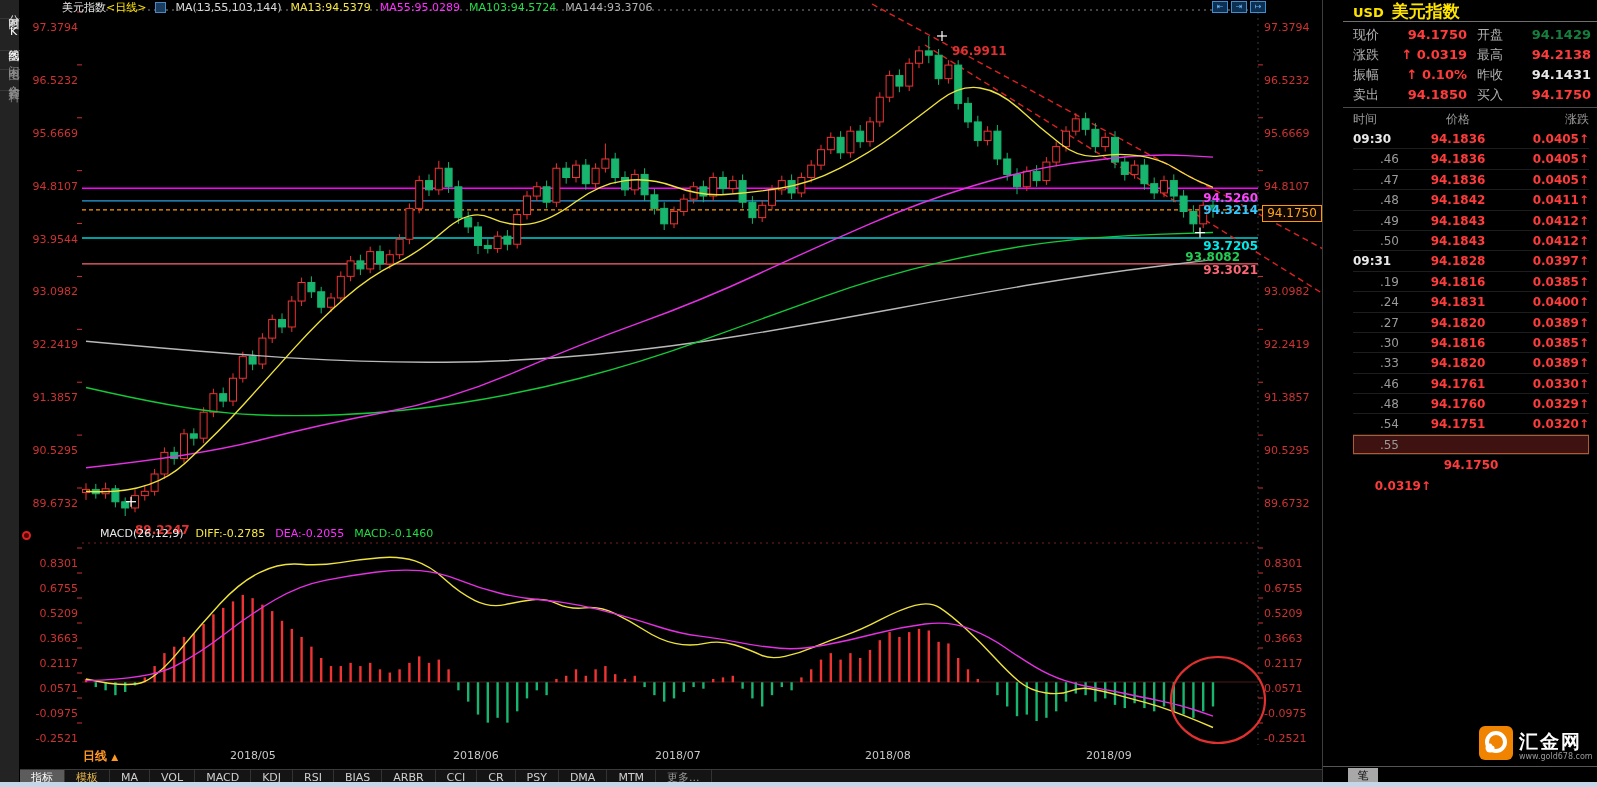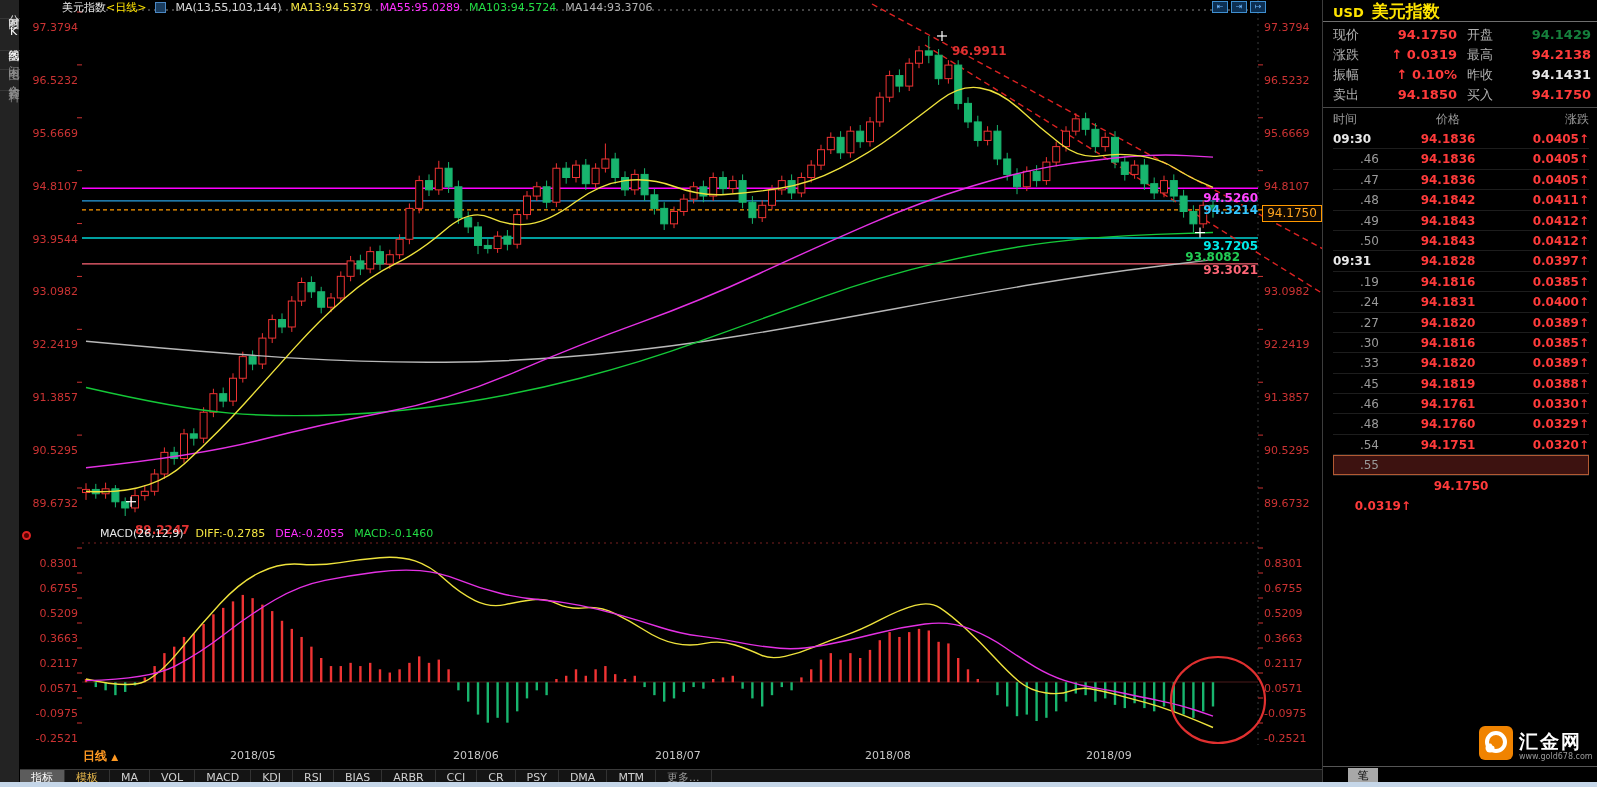--- a/index.html
+++ b/index.html
@@ -41,21 +41,21 @@
   #period-label { position:absolute; left:63px; top:1px; color:#ff9922; font-size:12px; font-weight:bold; cursor:pointer; }
   .month-label { position:absolute; top:2px; color:#c8c8c8; font-size:11px; }
 
   #toolbar { position:absolute; left:0; top:769px; width:100%; height:17px; background:#141414; border-top:1px solid #3a3a3a; display:flex; z-index:6; }
   .tb-item { font-size:11px; line-height:16px; padding:0 11px; color:#cfcfcf; border-right:1px solid #333; cursor:pointer; white-space:nowrap; }
   .tb-selected { background:#5c5c5c; color:#fff; }
   .tb-accent { color:#e8b84c; }
   .tb-dim { color:#9a9a9a; }
 
   
-  #right-panel { position:absolute; left:1322px; top:0; width:275px; height:787px; background:#000; border-left:1px solid #3c3c3c; z-index:5; }
+  #right-panel { position:absolute; left:1322px; top:0; width:275px; height:787px; background:#000; border-left:1px solid #3c3c3c; z-index:5;padding-left:20px; }
   #rp-title { height:22px; border-bottom:1px solid #6e6e6e; padding-left:10px; display:flex; align-items:baseline; gap:8px; }
   #rp-usd { color:#ffe400; font-size:13px; font-weight:bold; line-height:20px; }
   #rp-name { color:#ffe400; font-size:17px; font-weight:bold; }
   #quote-grid { padding:3px 6px 2px 10px; }
   .q-row { display:flex; height:20px; line-height:20px; font-size:13px; }
   .q-lab { width:48px; color:#b0b0b0; }
   .q-val { width:85px; text-align:right; font-weight:bold; }
   .q-lab2 { width:48px; color:#b0b0b0; margin-left:10px; }
   .red { color:#ff3b3b; } .green { color:#15803d; } .white { color:#e8e8e8; }
   #tick-header { display:flex; height:22px; line-height:22px; color:#9a9a9a; font-size:12px; border-top:1px solid #4a4a4a; padding:0 8px 0 10px; }
@@ -690,25 +690,20 @@
           <span class="t-time">.30</span>
           <span class="t-price">94.1816</span>
           <span class="t-chg">0.0385<span class="arrow-up">↑</span></span>
         </div>
         <div class="t-row">
           <span class="t-time">.33</span>
           <span class="t-price">94.1820</span>
           <span class="t-chg">0.0389<span class="arrow-up">↑</span></span>
         </div>
         <div class="t-row">
-          <span class="t-time">.45</span>
-          <span class="t-price">94.1819</span>
-          <span class="t-chg">0.0388<span class="arrow-up">↑</span></span>
-        </div>
-        <div class="t-row">
           <span class="t-time">.46</span>
           <span class="t-price">94.1761</span>
           <span class="t-chg">0.0330<span class="arrow-up">↑</span></span>
         </div>
         <div class="t-row">
           <span class="t-time">.48</span>
           <span class="t-price">94.1760</span>
           <span class="t-chg">0.0329<span class="arrow-up">↑</span></span>
         </div>
         <div class="t-row">

